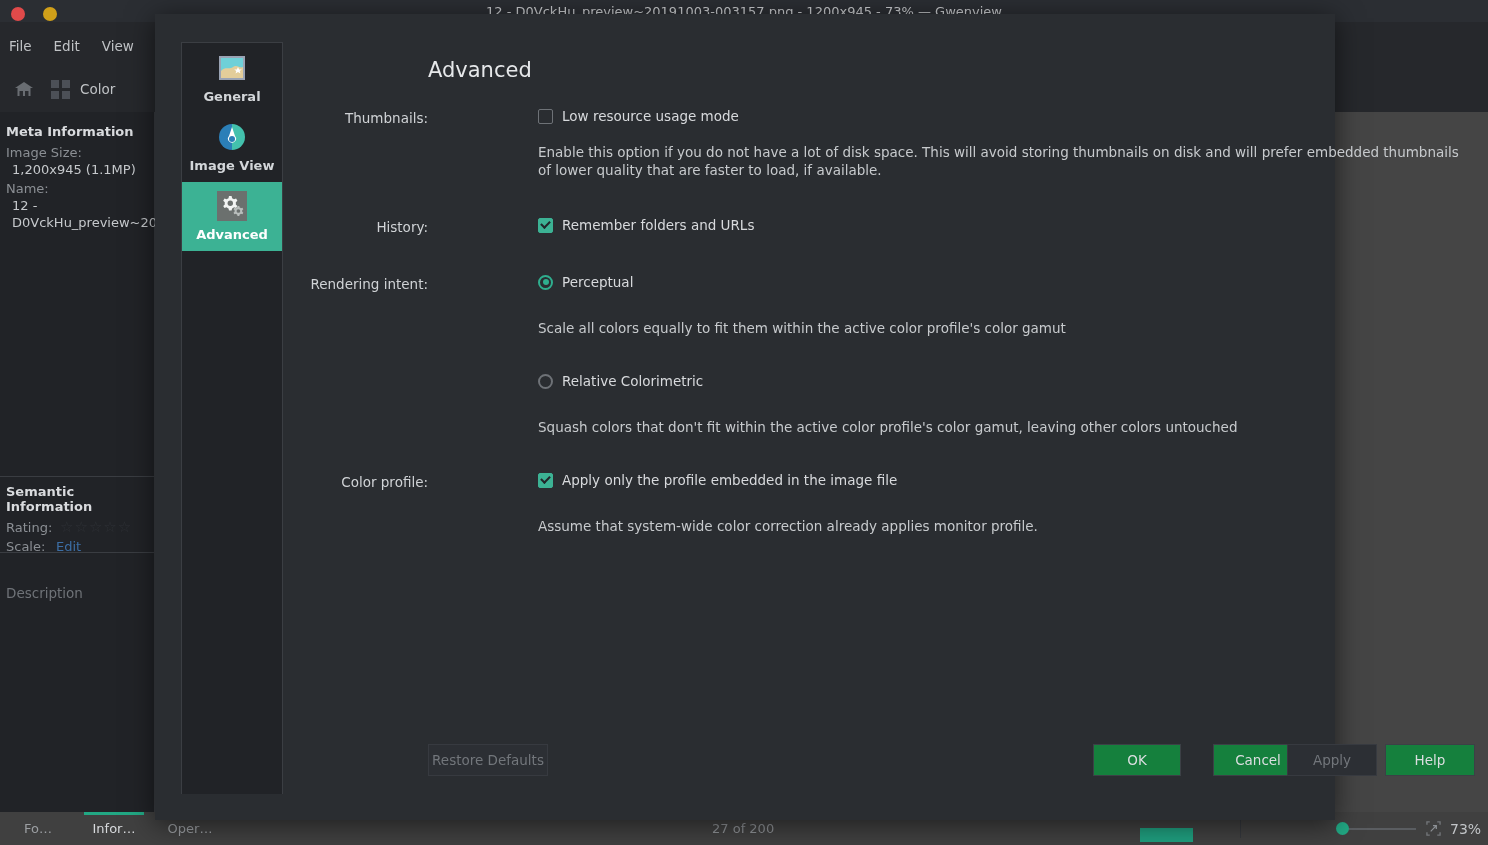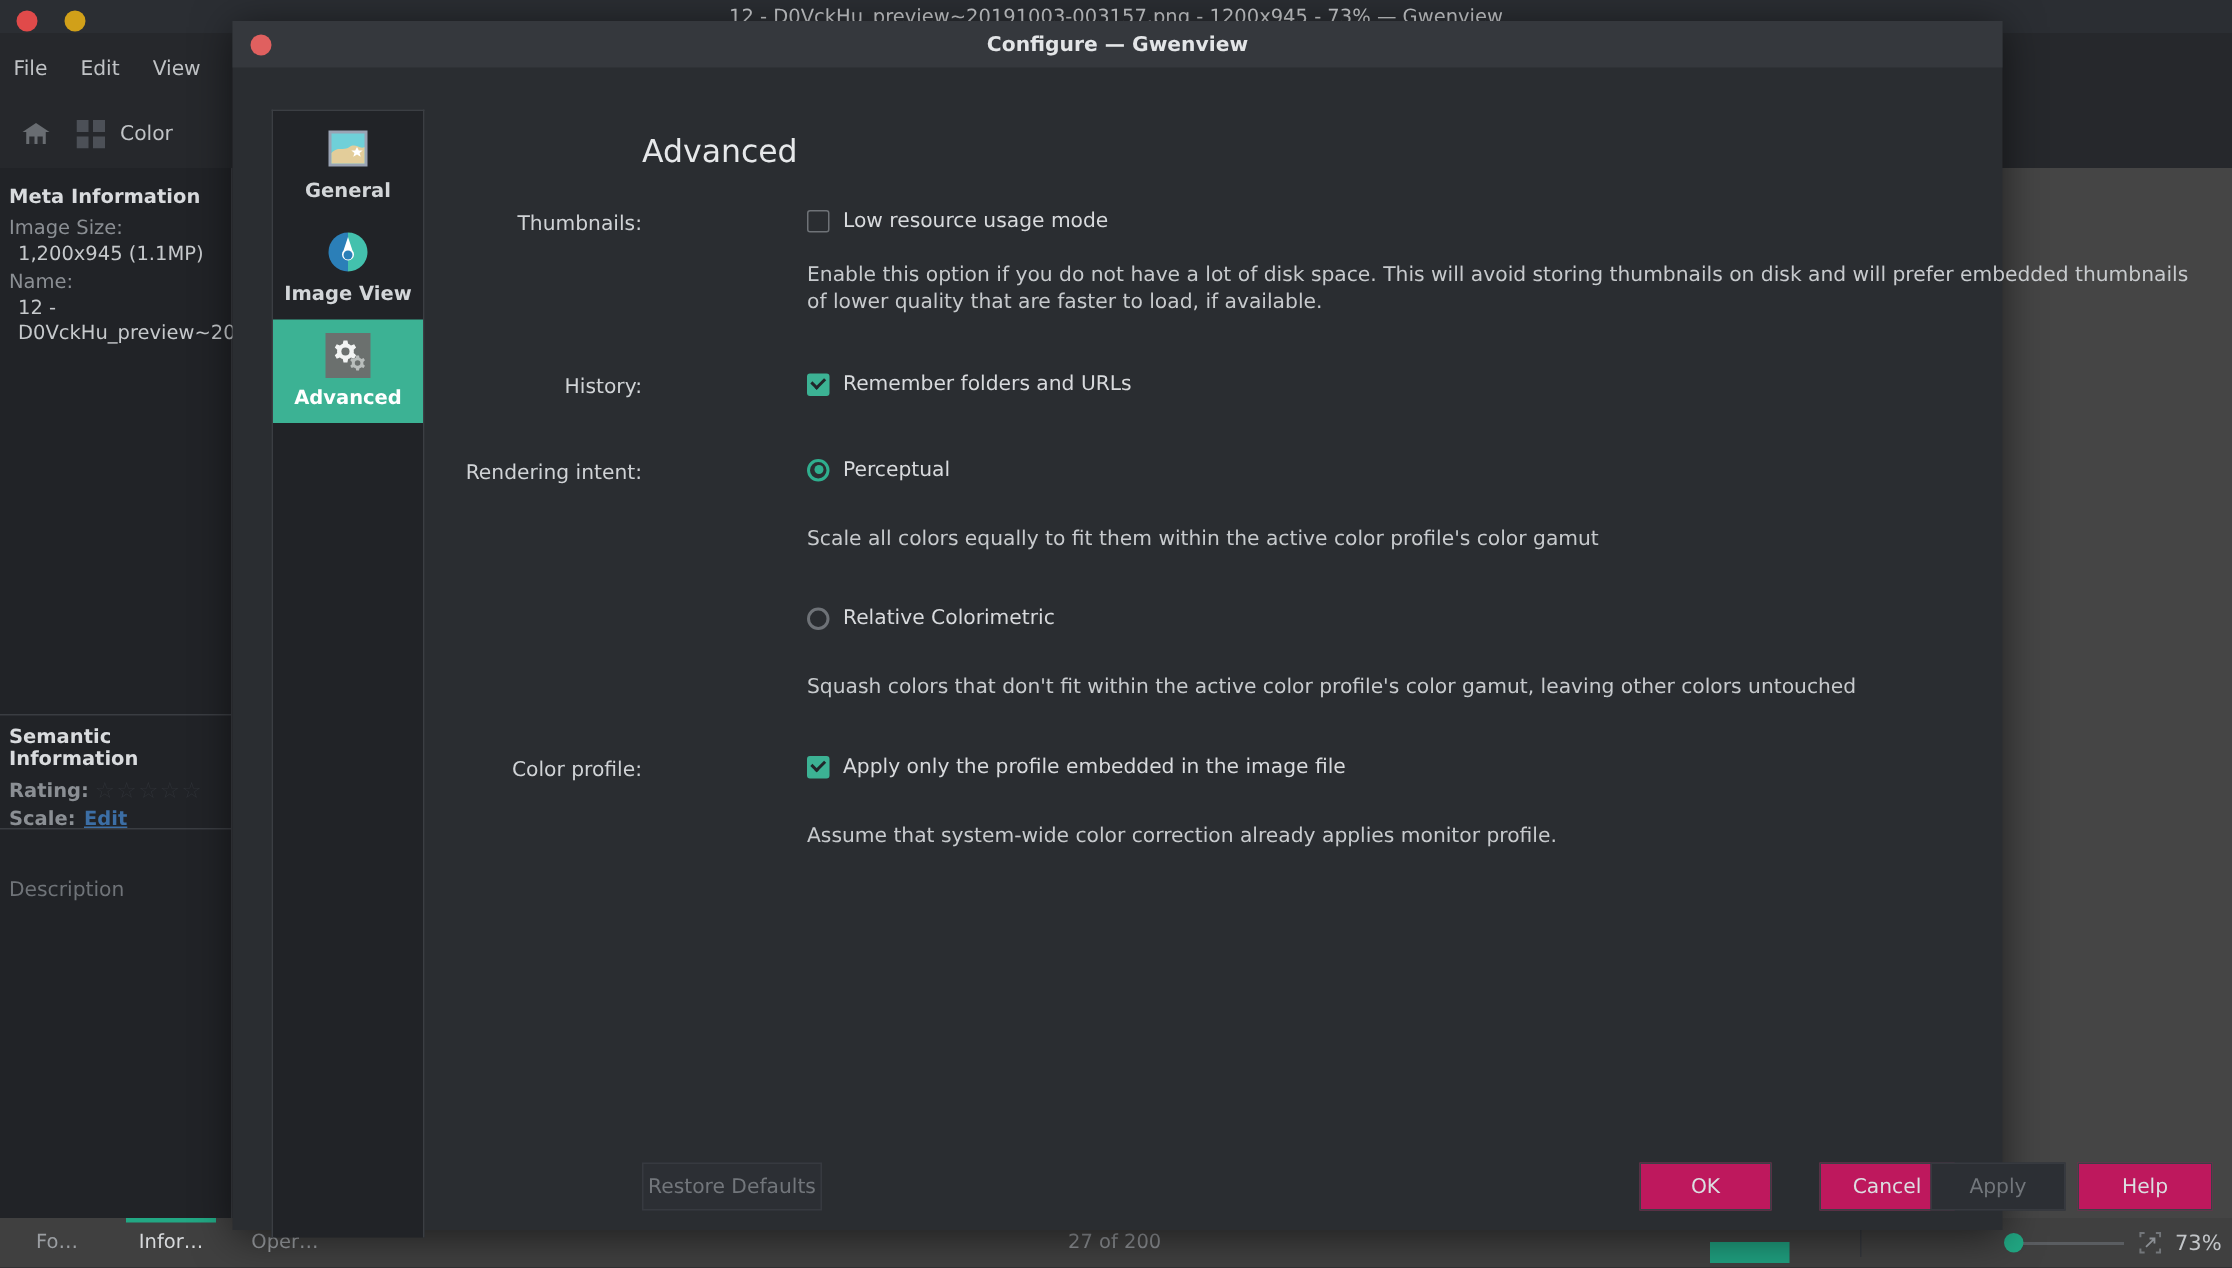--- a/index.html
+++ b/index.html
@@ -104,21 +104,20 @@
     margin: 6px 0 0 0;
   }
   #meta-block { position: absolute; left: 0; top: 5px; width: 154px; }
   #semantic-block { position: absolute; left: 0; top: 358px; width: 154px; }
   #description-block { position: absolute; left: 0; top: 434px; width: 154px; }
   .inline-row {
     display: flex;
     align-items: center;
     padding: 2px 0 2px 6px;
     font-size: 13px;
-    font-weight: bold;
   }
   .inline-row .sb-key { min-width: 50px; }
   .stars { display: flex; gap: 1px; margin-left: 4px; }
   .star { color: #2e3136; font-size: 15px; line-height: 15px; }
   .link { color: #3c6ea5; text-decoration: underline; cursor: pointer; }
   #description-label { color: #6f7378; font-size: 13.5px; padding-left: 6px; }
 
   
   #image-area {
     position: absolute;
@@ -353,21 +352,21 @@
   
   #dialog-buttons {
     position: absolute;
     left: 0; right: 0;
     bottom: 15px;
     height: 30px;
   }
   .dlg-btn {
     position: absolute;
     height: 30px;
-    background: #be185d;
+    background: #15803d;
     border: 1px solid #3c4046;
     color: #dcdee1;
     font-size: 13.5px;
     display: flex;
     align-items: center;
     justify-content: center;
     cursor: pointer;
     font-family: "DejaVu Sans", "Liberation Sans", sans-serif;
   }
   .dlg-btn.disabled {
@@ -474,24 +473,20 @@
       <path d="M1 4 V1 H4 M12 1 H15 V4 M15 12 V15 H12 M4 15 H1 V12" stroke="#73767a" stroke-width="1.4" fill="none"></path>
       <path d="M5 11 L11 5 M7.5 5 H11 V8.5" stroke="#8c9095" stroke-width="1.3" fill="none"></path>
     </svg>
     <div id="zoom-percent">73%</div>
   </div>
 
 </div>
 
 <div id="dialog">
 
-  <div id="dialog-titlebar">
-    <div id="dialog-close-dot"></div>
-    <span id="dialog-title">Configure — Gwenview</span>
-  </div>
 
   <div id="dialog-body">
 
     <div id="dialog-sidebar">
 
       <div class="dlg-nav-item">
         <svg class="nav-icon" viewBox="0 0 32 32">
           <rect x="3" y="4" width="26" height="24" fill="#9aa3b4"></rect>
           <rect x="5" y="6" width="22" height="20" fill="#6fd0d8"></rect>
           <path d="M5 19 C9 14 13 18 17 15 C21 12 24 17 27 15 V26 H5 Z" fill="#e3cd9a"></path>

